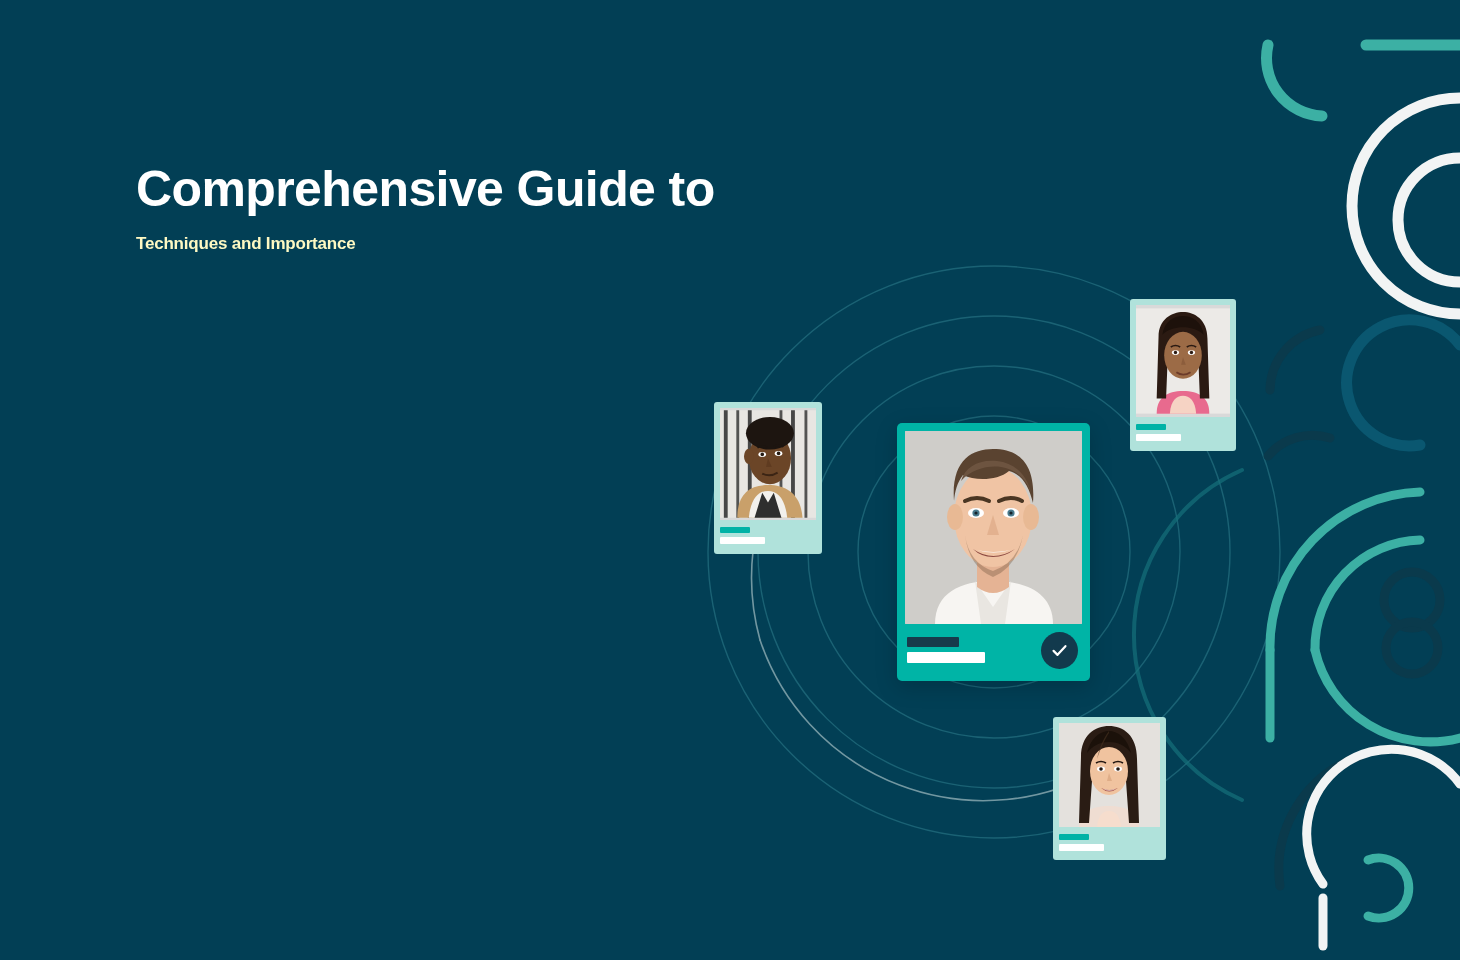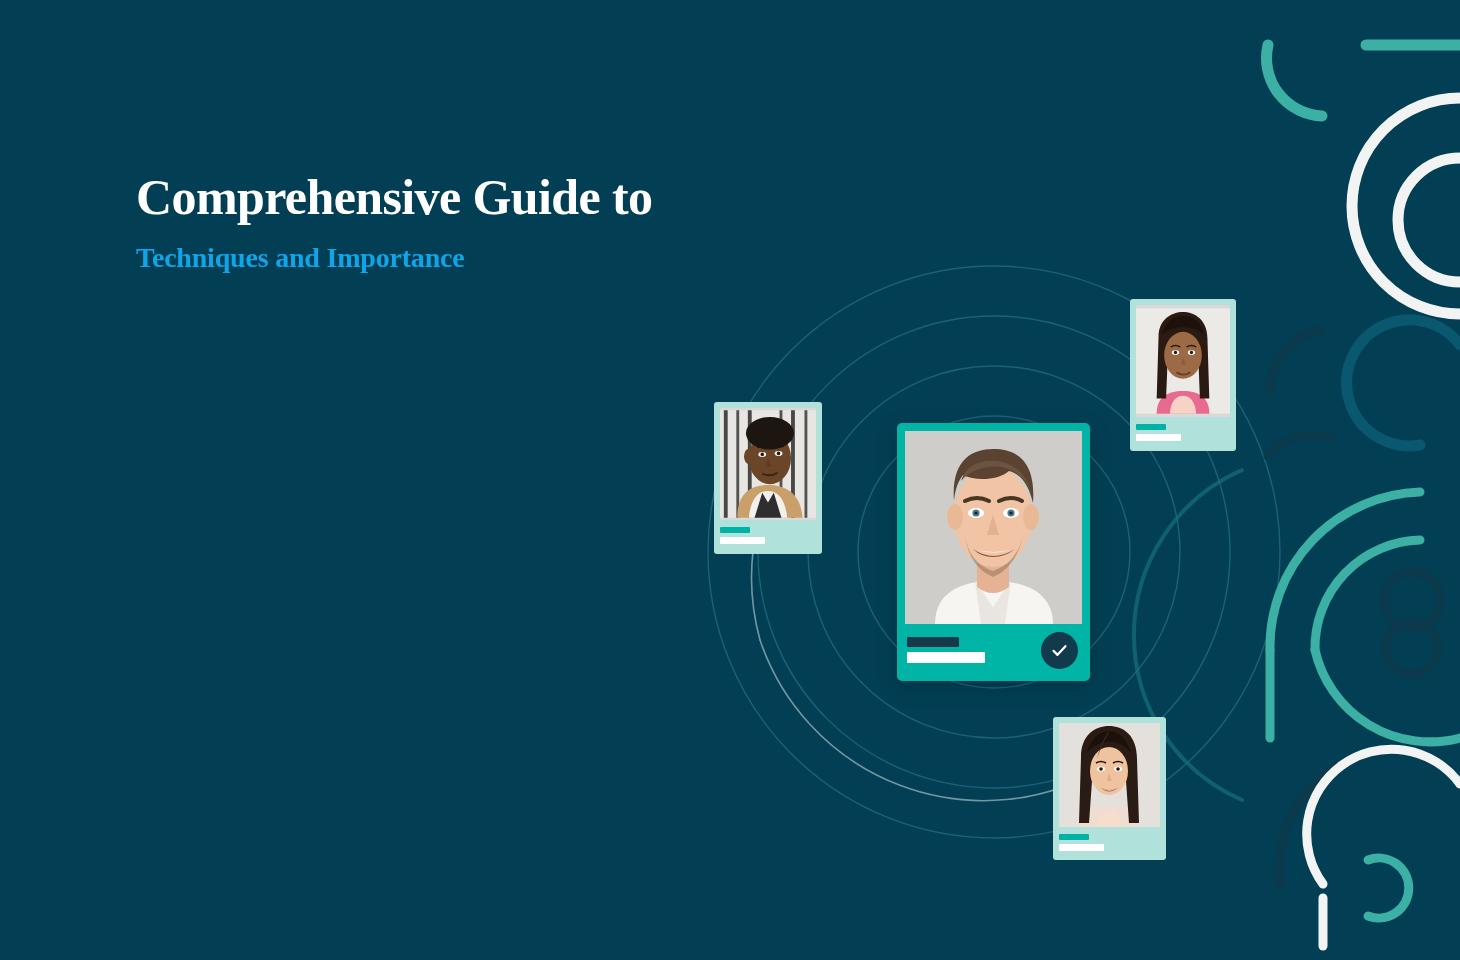--- a/index.html
+++ b/index.html
@@ -22,39 +22,38 @@
     inset: 0;
     width: 1460px;
     height: 960px;
     pointer-events: none;
   }
 
   
   #headline {
     position: absolute;
     left: 136px;
-    top: 168px;
+    top: 160px;
     width: 720px;
-    font-family: Liberation Serif, serif;
   }
   .title-line {
     font-size: 50px;
     font-weight: 700;
     letter-spacing: -0.6px;
     line-height: 58px;
     margin: 0;
     white-space: nowrap;
   }
   .title-line.one { color: #ffffff; }
   .title-line.two { color: #3cb0a4; }
   .subtitle {
     margin: 16px 0 0 0;
-    font-size: 28px;
+    font-size: 17px;
     font-weight: 700;
-    color: #0ea5e9;
+    color: #fef9c3;
     letter-spacing: -0.2px;
     white-space: nowrap;
   }
 
   
   .id-card {
     position: absolute;
     box-sizing: border-box;
   }
 

